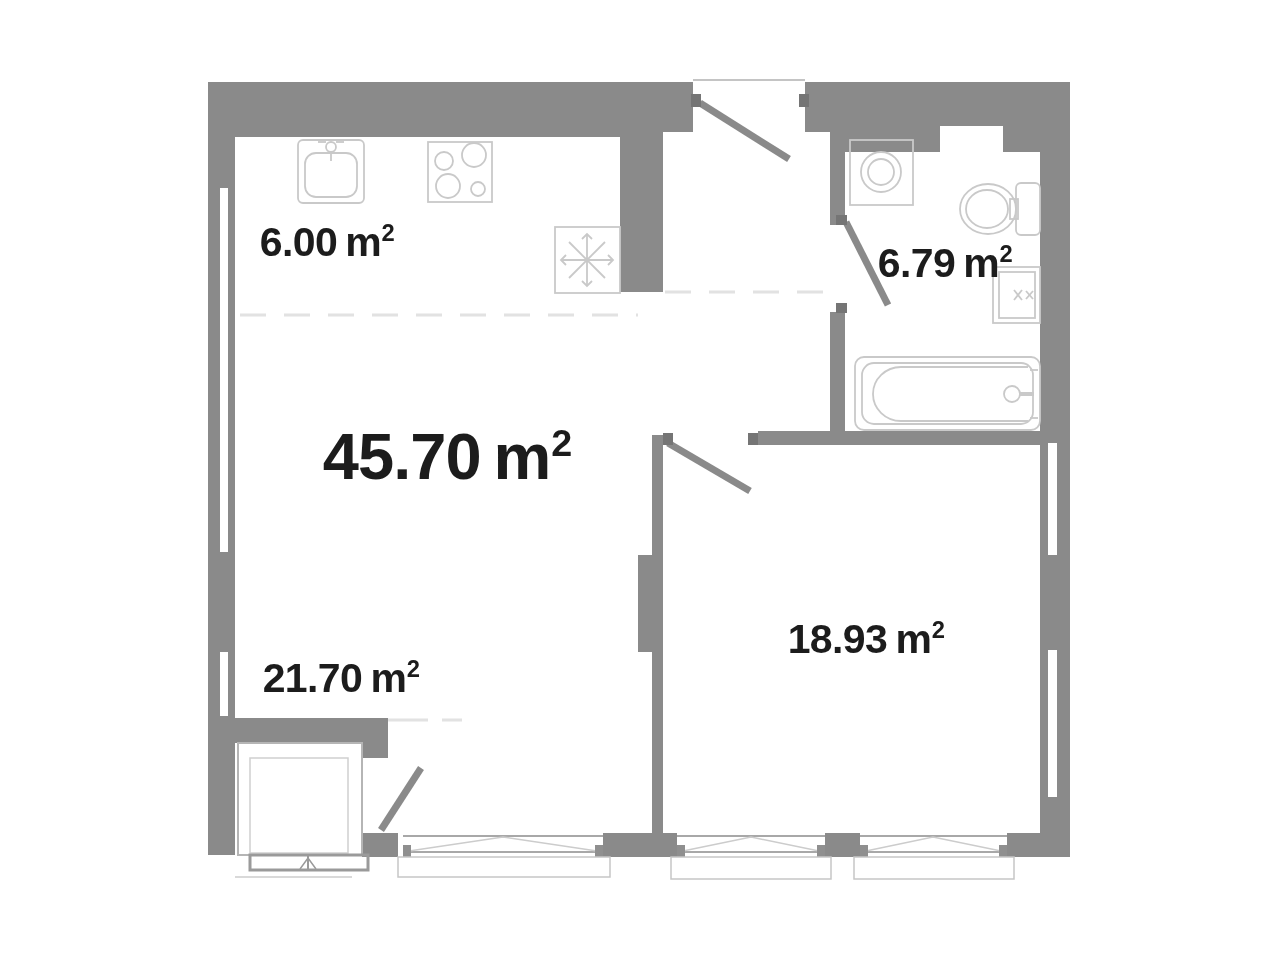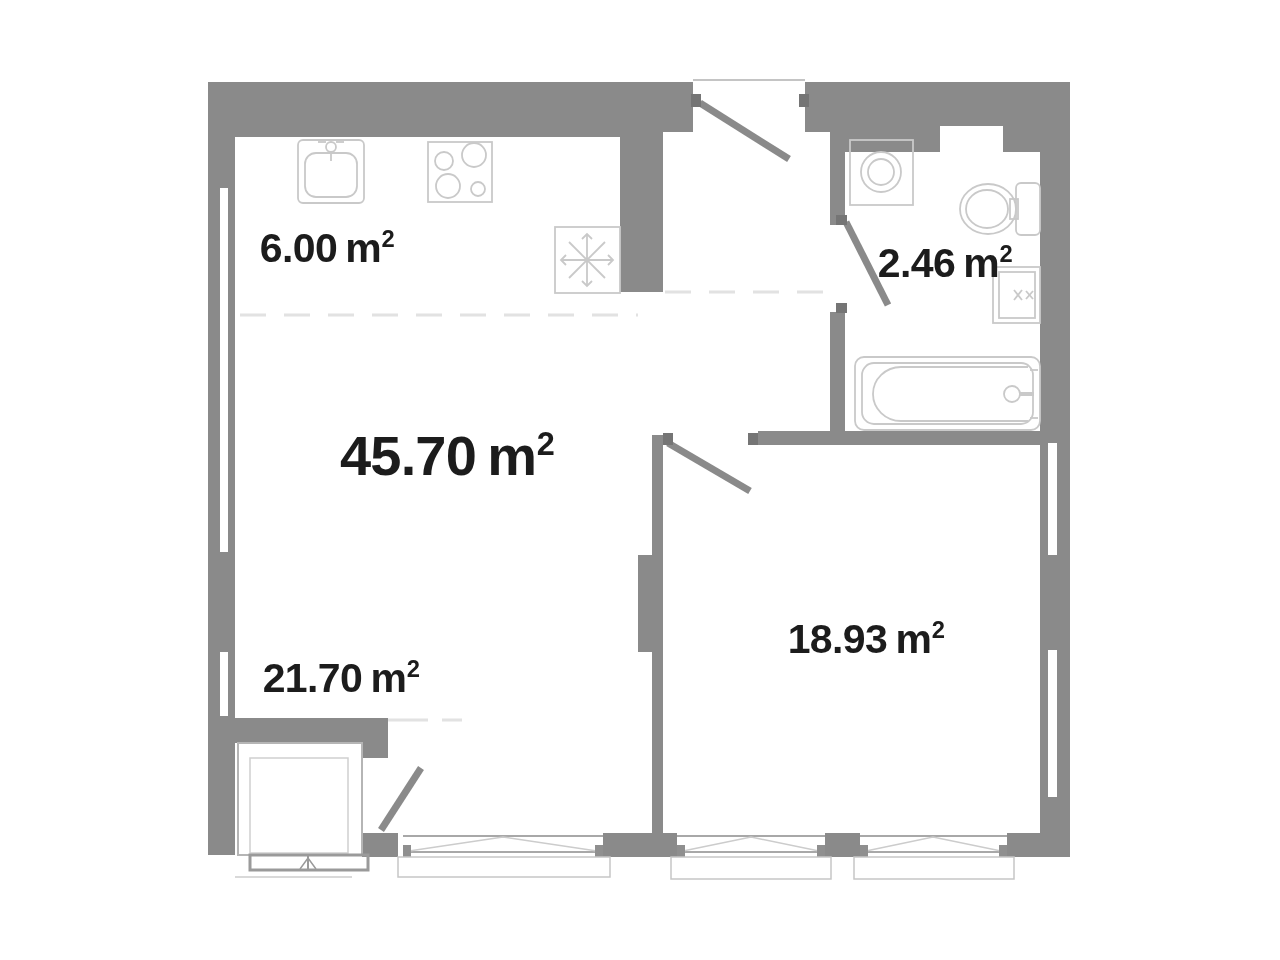--- a/index.html
+++ b/index.html
@@ -8,21 +8,21 @@
     font-family:"Liberation Sans", sans-serif;
   }
   #plan-svg{position:absolute;left:0;top:0;}
   .area-label{
     position:absolute;transform:translate(-50%,-50%);
     color:#1c1c1c;font-weight:700;white-space:nowrap;
     letter-spacing:-0.015em;line-height:1;
   }
   .area-label .unit{margin-left:0.20em;}
   .area-label .sup{font-size:0.58em;vertical-align:0.62em;margin-left:0.02em;}
-  .lbl-total{font-size:56px;}
+  .lbl-total{font-size:65px;}
   .lbl-room{font-size:41px;}
 </style>
 </head>
 <body>
 
 <div id="stage">
 
   <svg id="plan-svg" width="1280" height="960" viewBox="0 0 1280 960">
 
     <g fill="#8a8a8a">
@@ -169,27 +169,27 @@
         <rect x="862" y="363" width="171" height="61" rx="12"></rect>
         <path d="M 1028 367 L 901 367 A 28 27 0 0 0 901 421 L 1028 421"></path>
         <circle cx="1012" cy="394" r="8"></circle>
         <line x1="1020" y1="394" x2="1034" y2="394" stroke-width="4"></line>
         <line x1="1030" y1="370" x2="1038" y2="370"></line>
         <line x1="1030" y1="418" x2="1038" y2="418"></line>
       </g>
     </g>
   </svg>
 
-  <div class="area-label lbl-room" style="left:327px; top:248px;">
+  <div class="area-label lbl-room" style="left:327px; top:242px;">
     <span>6.00</span><span class="unit">m</span><span class="sup">2</span>
   </div>
 
 
   <div class="area-label lbl-room" style="left:945px; top:263px;">
-    <span>2.46</span><span class="unit">m</span><span class="sup">2</span>
+    <span>6.79</span><span class="unit">m</span><span class="sup">2</span>
   </div>
 
   <div class="area-label lbl-total" style="left:447px; top:456px;">
     <span>45.70</span><span class="unit">m</span><span class="sup">2</span>
   </div>
 
   <div class="area-label lbl-room" style="left:341px; top:678px;">
     <span>21.70</span><span class="unit">m</span><span class="sup">2</span>
   </div>
 

